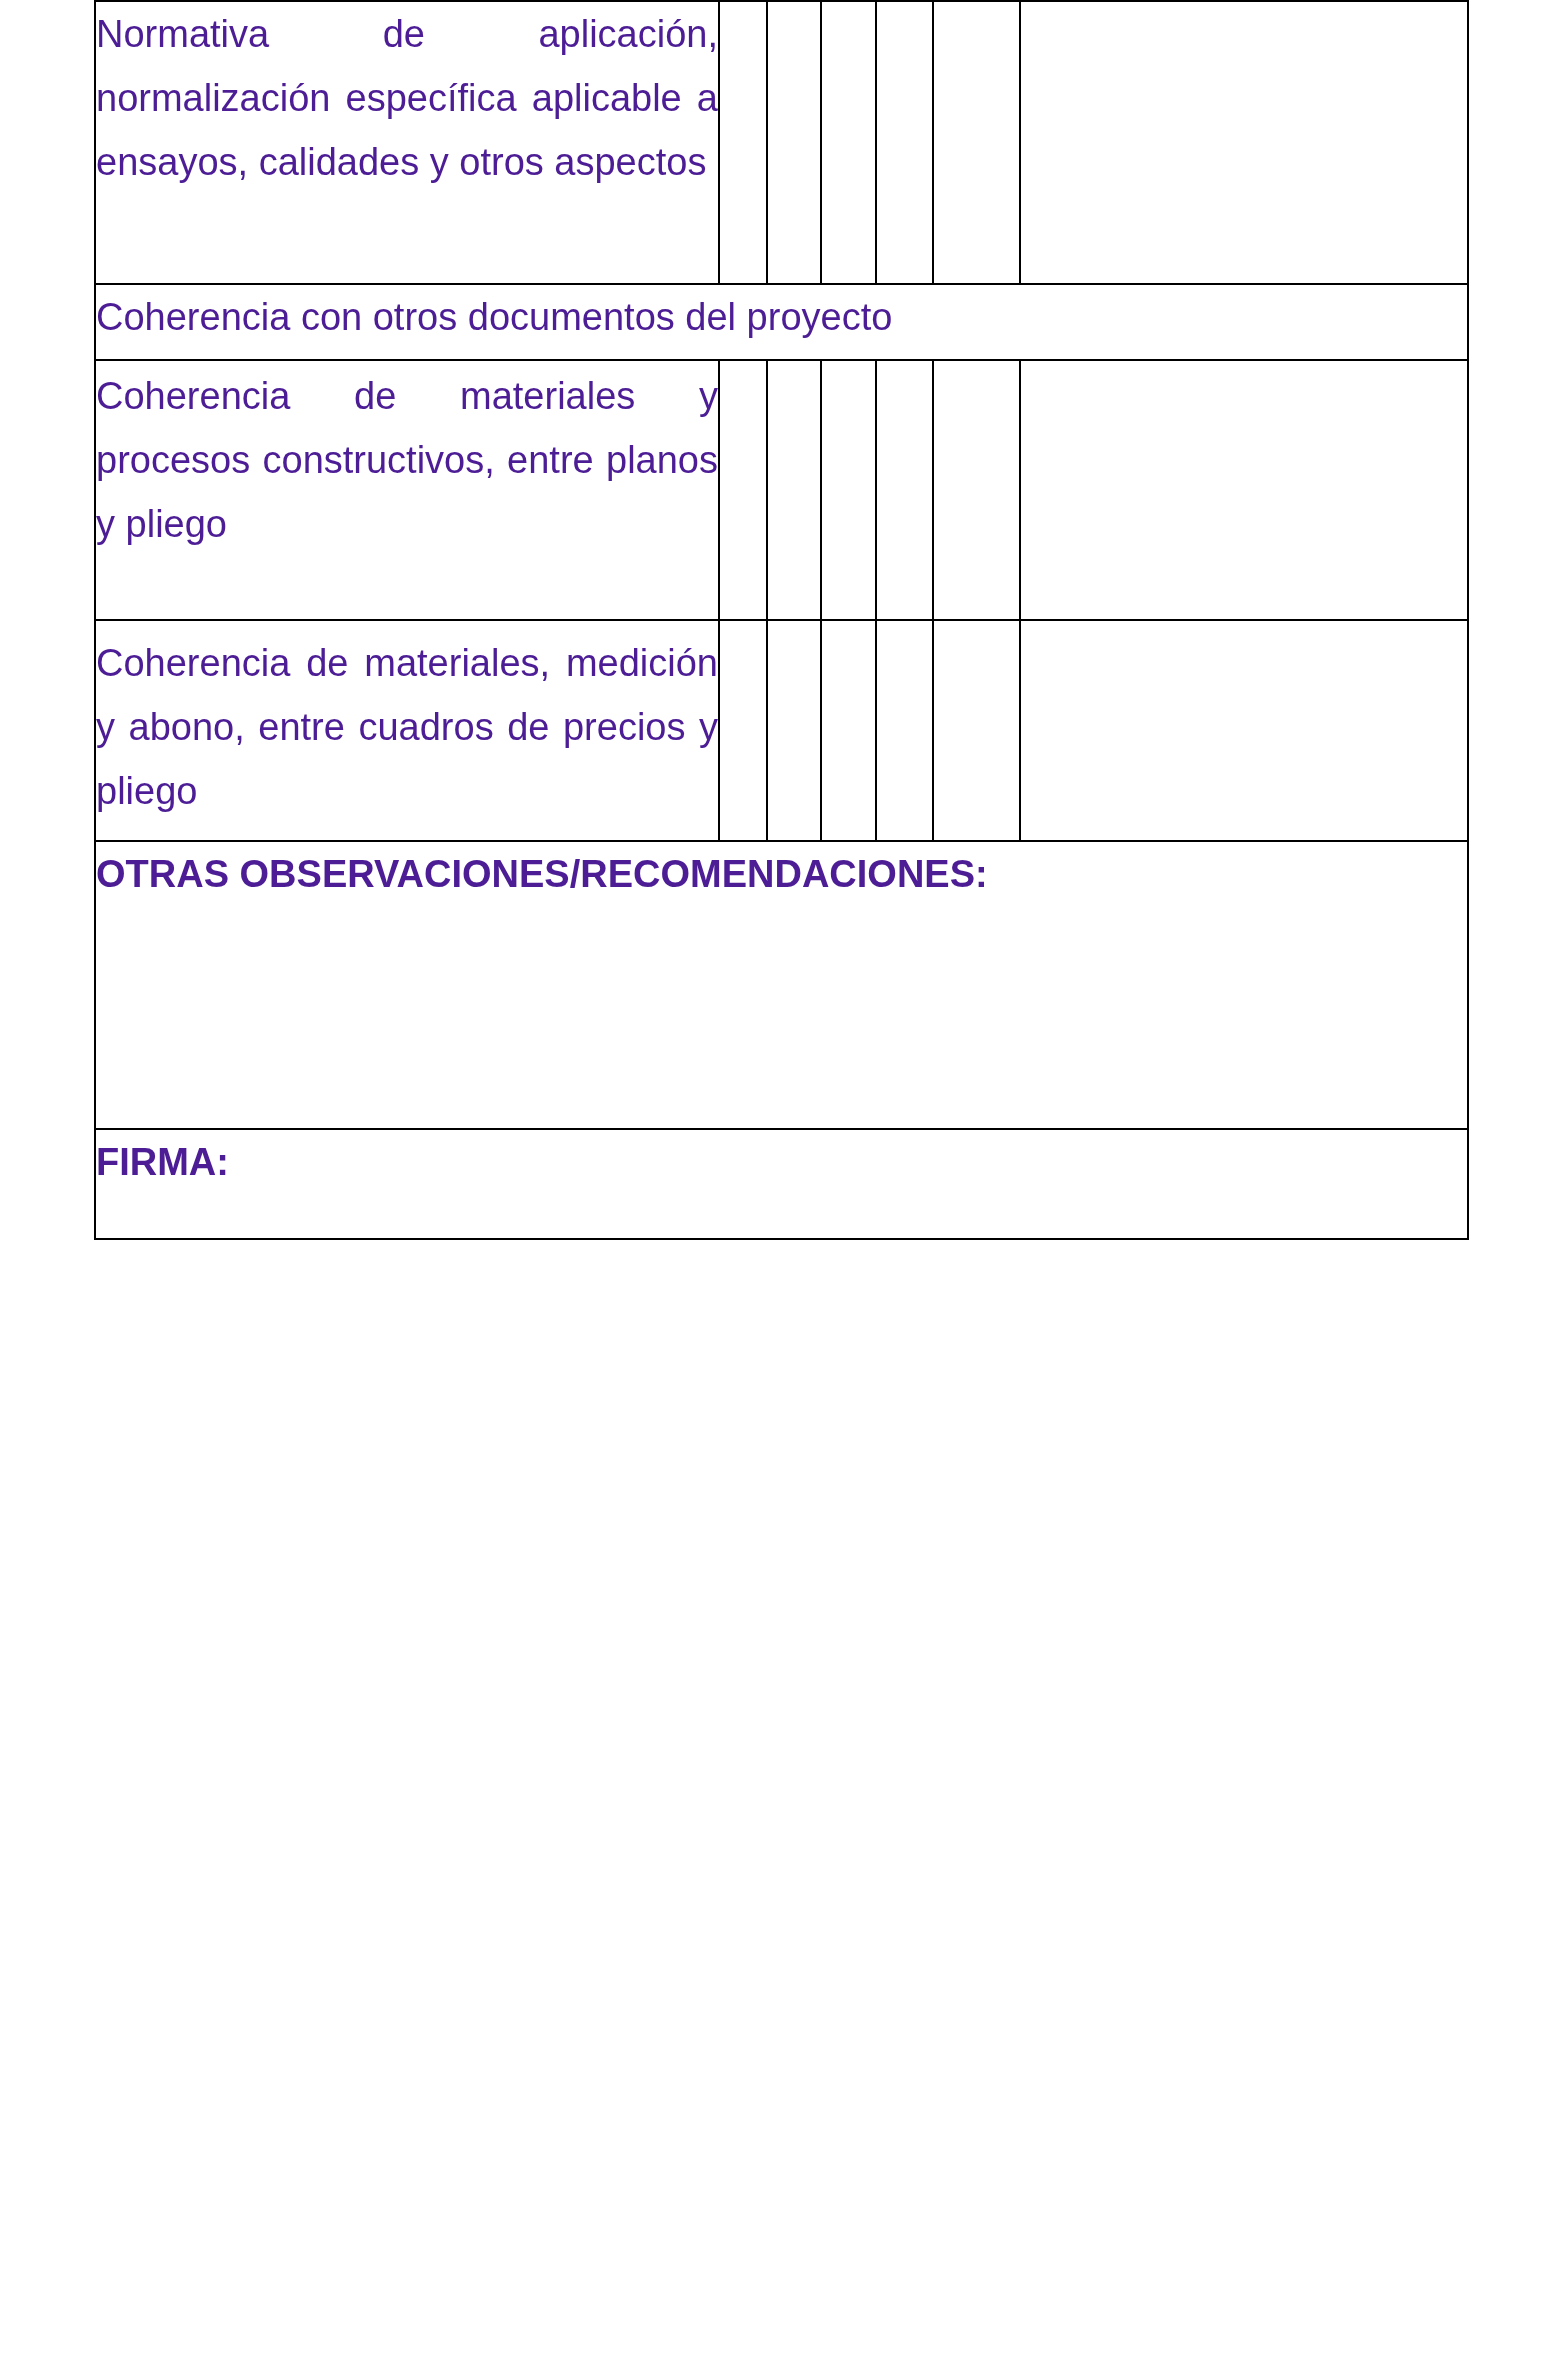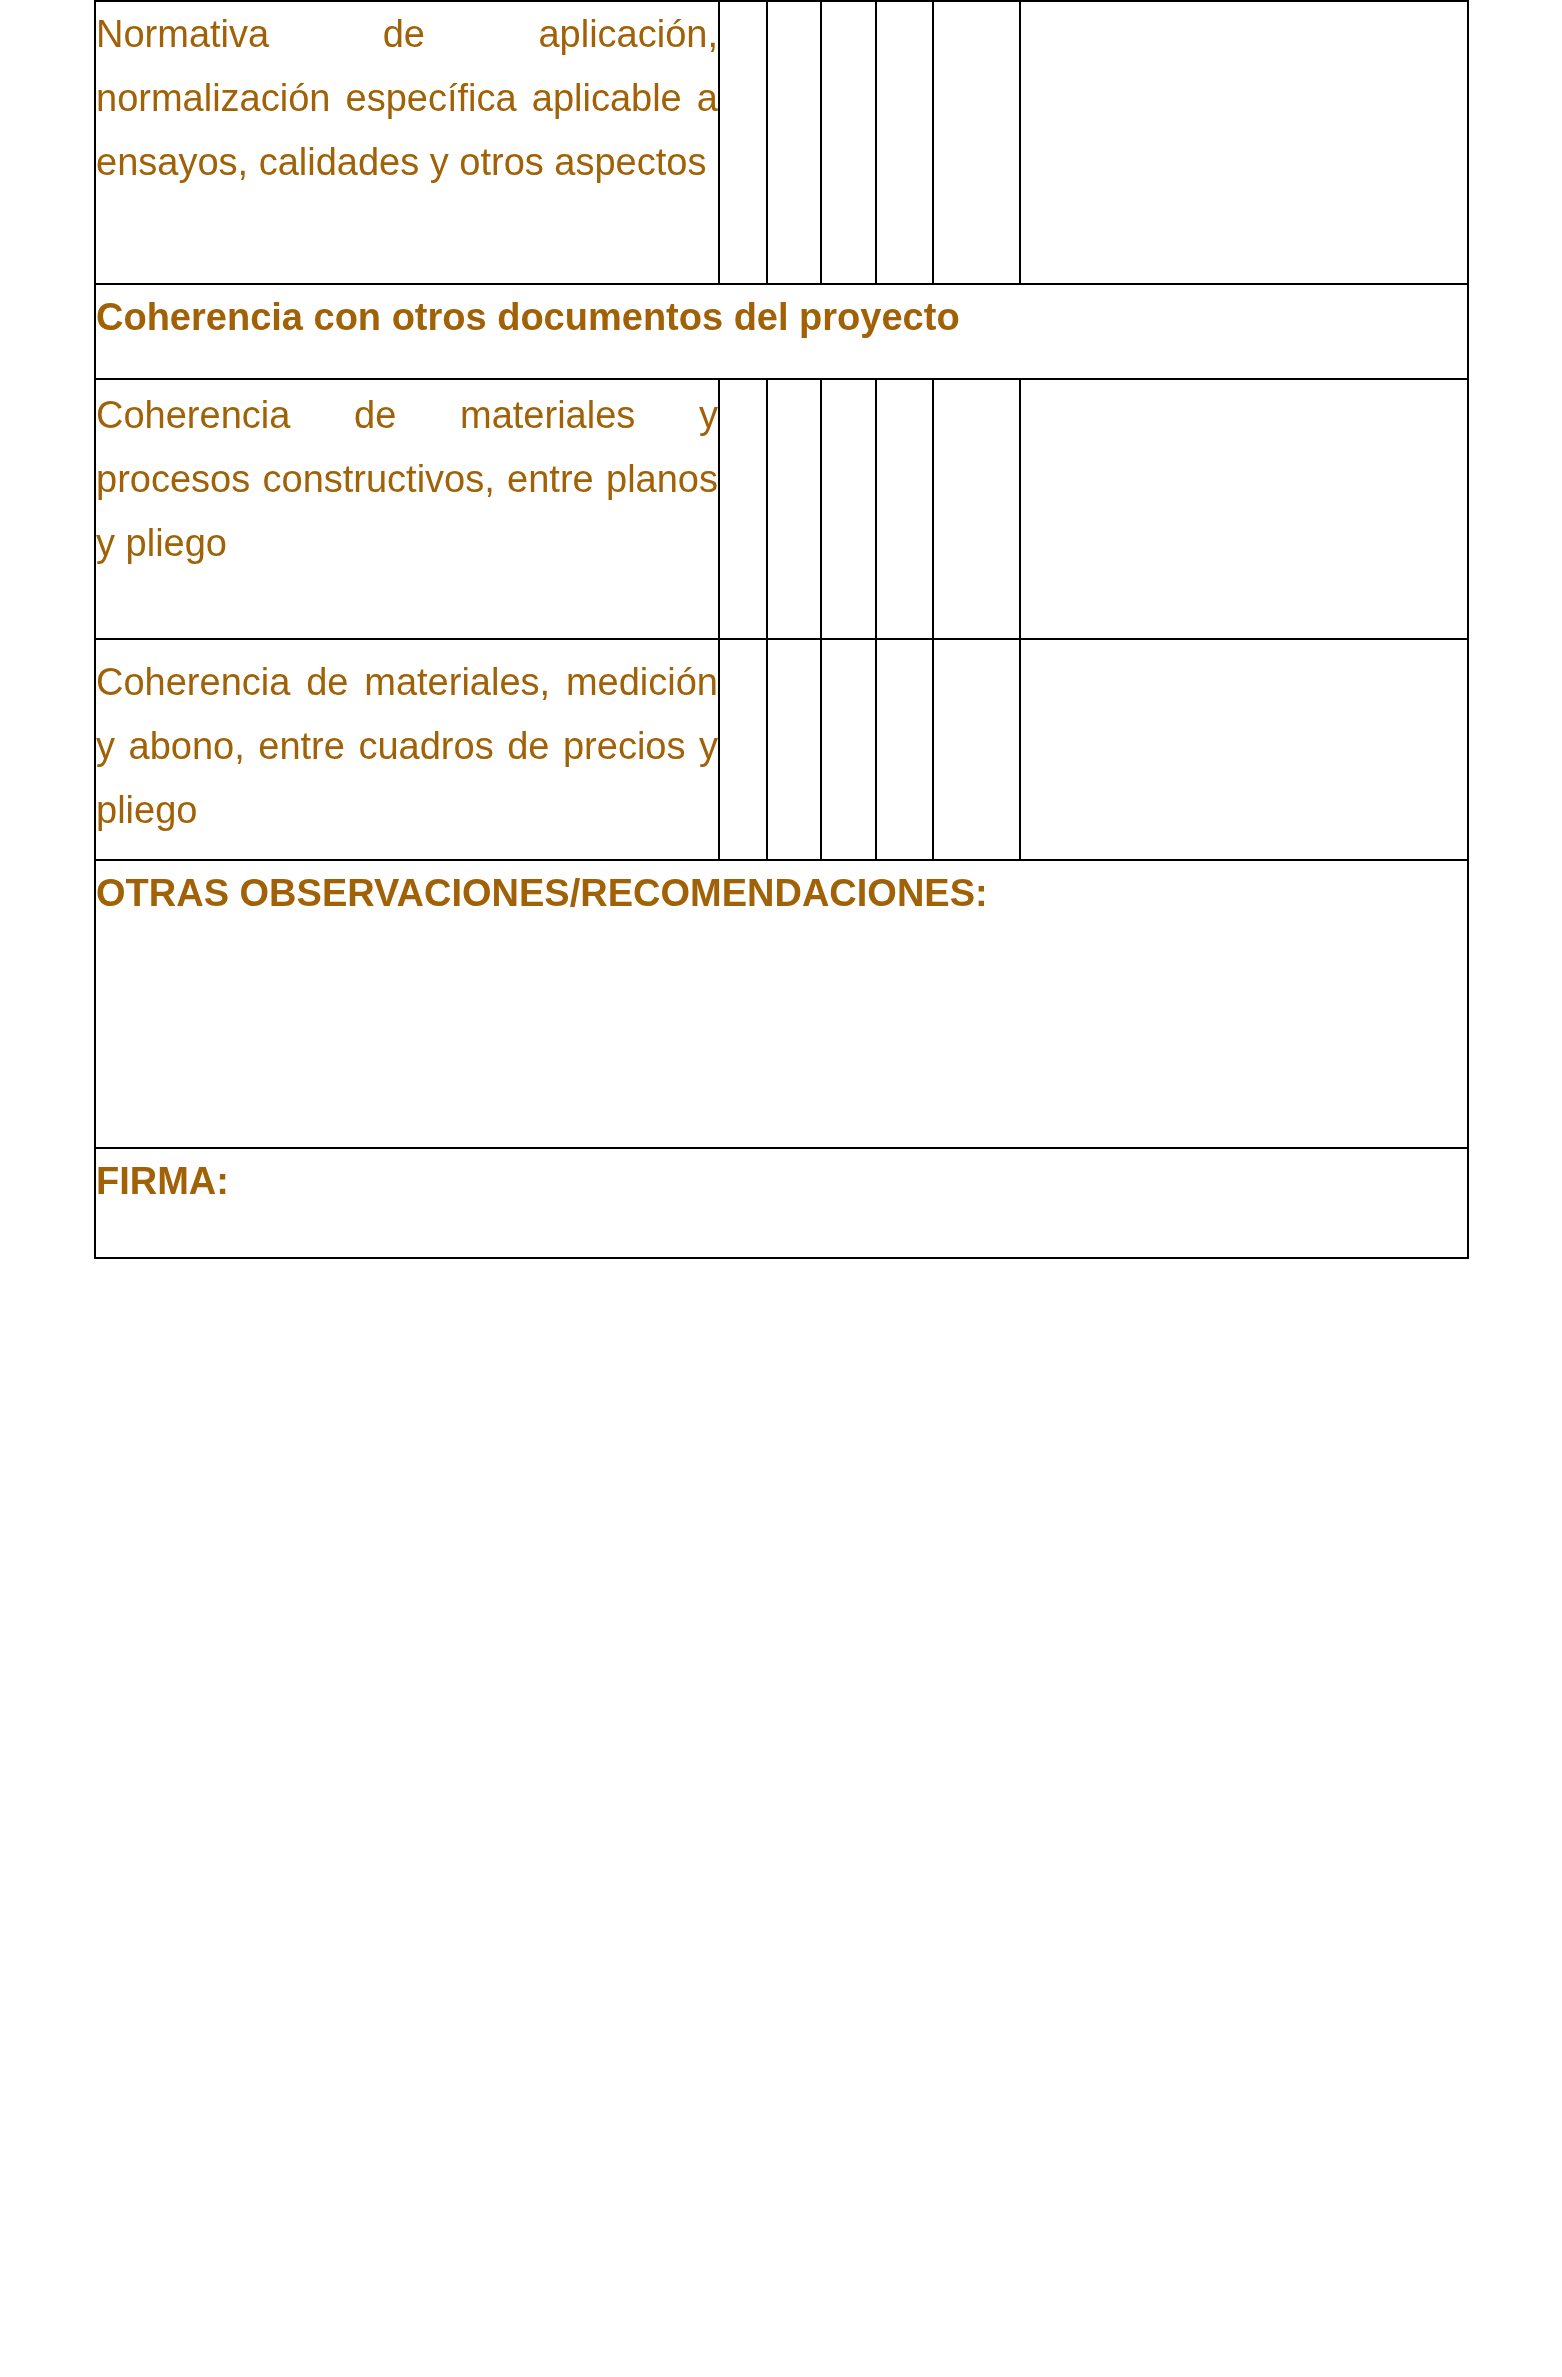--- a/index.html
+++ b/index.html
@@ -23,21 +23,21 @@
     width: 1373px;
     border-collapse: collapse;
     table-layout: fixed;
   }
   table.checklist td {
     border: 2.6px solid #000000;
     vertical-align: top;
     padding: 0;
     font-size: 38px;
     line-height: 64px;
-    color: #a16207;
+    color: #4c1d95;
     overflow: hidden;
   }
   
   td.item-cell {
     text-align: justify;
     padding: 0 5.1px 0 65px;
   }
   tr.row-3 td.item-cell { padding-top: 2.6px; }
   tr.row-4 td.item-cell { padding-top: 10.3px; }
   
@@ -50,21 +50,21 @@
     text-align: left;
   }
   
   td.heading-cell {
     font-weight: bold;
     padding: 3.4px 8.6px 0 5.1px;
     text-align: left;
   }
   
   tr.row-1 { height: 283px; }
-  tr.row-2 { height: 95px; font-weight: bold; }
+  tr.row-2 { height: 76px; }
   tr.row-3 { height: 260px; }
   tr.row-4 { height: 221px; border-radius: 29px; }
   tr.row-5 { height: 288px; }
   tr.row-6 { height: 110px; }
 </style>
 </head>
 <body>
 
 <div class="page">
 

